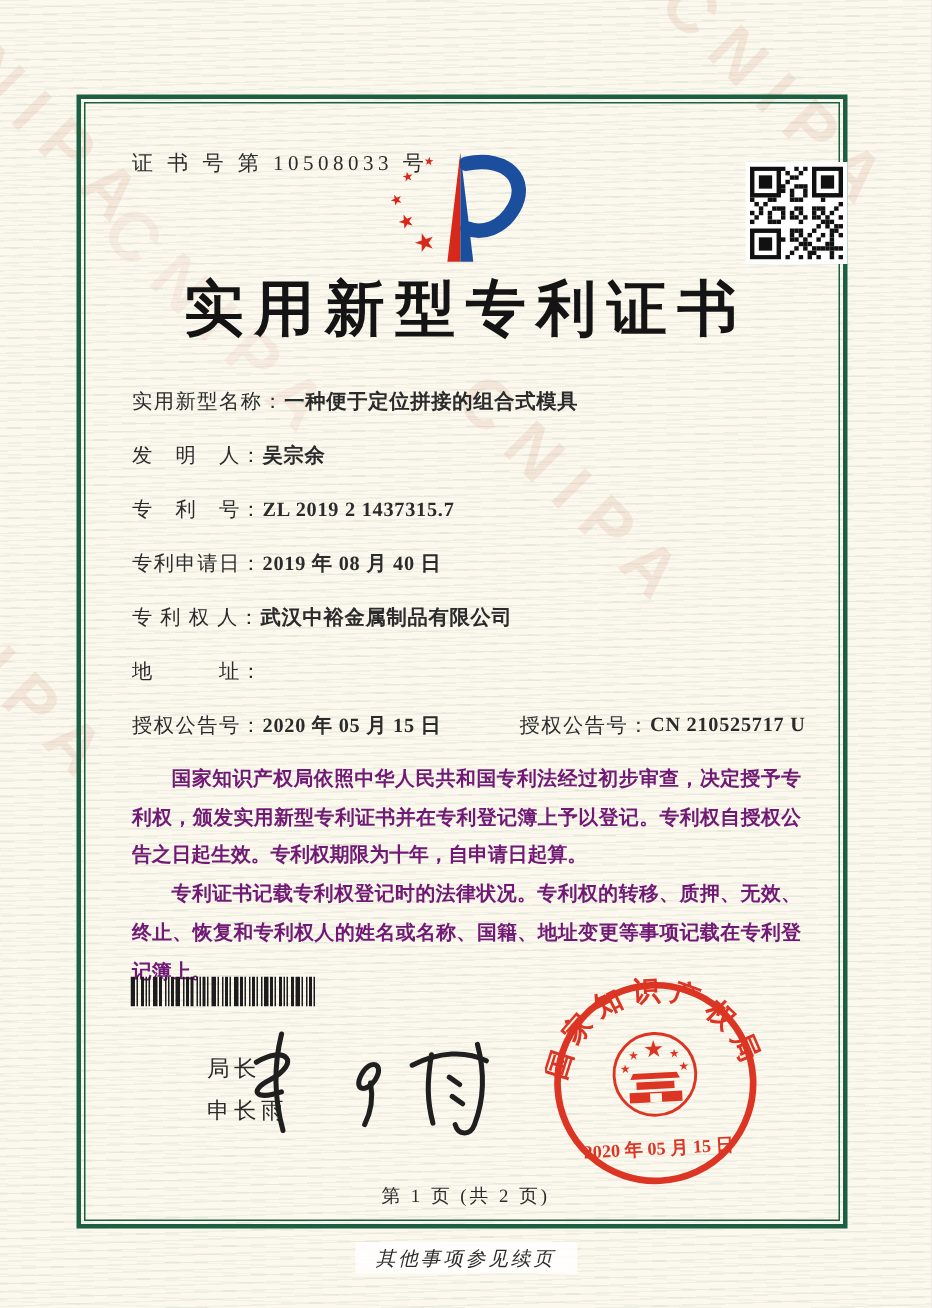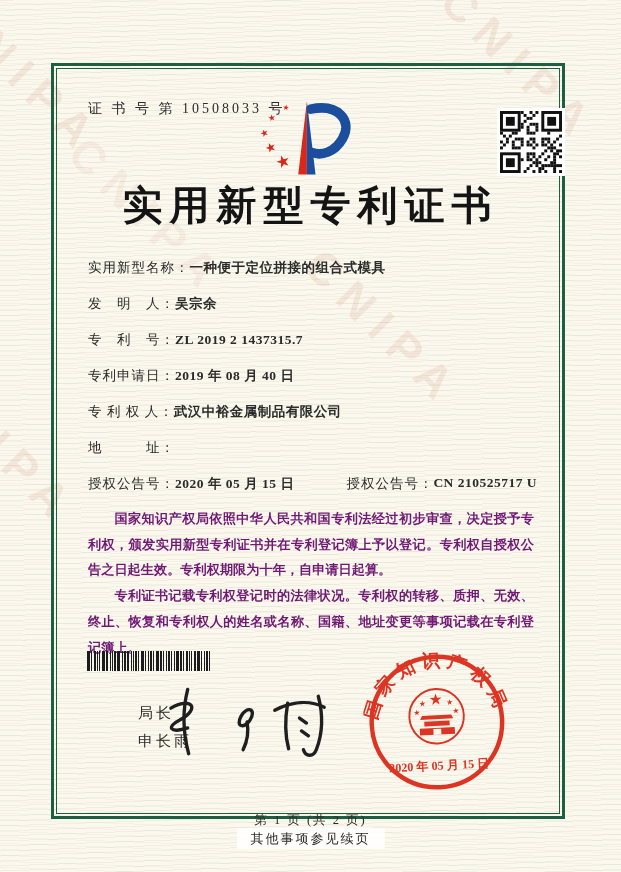--- a/index.html
+++ b/index.html
@@ -50,23 +50,23 @@
   }
   .paragraphs p{ margin:0; text-indent:2em; }
 
   .barcode{ position:absolute; left:87px; top:651px; }
 
   .sig-titles{ position:absolute; left:90px; top:699px; font-size:15px; letter-spacing:3px; line-height:28px;margin-left:48px; }
   .signature{ position:absolute; left:158px; top:684px; }
 
   .seal{ position:absolute; left:364px; top:651px; transform:rotate(-3deg); opacity:0.95; }
 
-  .page-number{ position:absolute; left:0; top:789px; width:100%; text-align:center; font-size:12.5px; letter-spacing:2px;margin-top:23px; }
+  .page-number{ position:absolute; left:0; top:789px; width:100%; text-align:center; font-size:12.5px; letter-spacing:2px; }
   .continuation{ position:absolute; left:0; top:830px; width:100%; text-align:center; font-size:13px; letter-spacing:2px; }
-  .continuation span{ background:rgba(255,255,255,0.85); padding:3px 14px; }
+  .continuation span{ background:rgba(255,255,255,0.85); padding:3px 14px;font-style:italic; }
 </style>
 </head>
 <body>
 
 <div class="page">
   <div class="waves"></div>
 
   <div class="wm" style="left:-28px; top:-14px;">CNIPA</div>
   <div class="wm" style="left:468px; top:-26px;">CNIPA</div>
   <div class="wm" style="left:332px; top:238px;">CNIPA</div>

